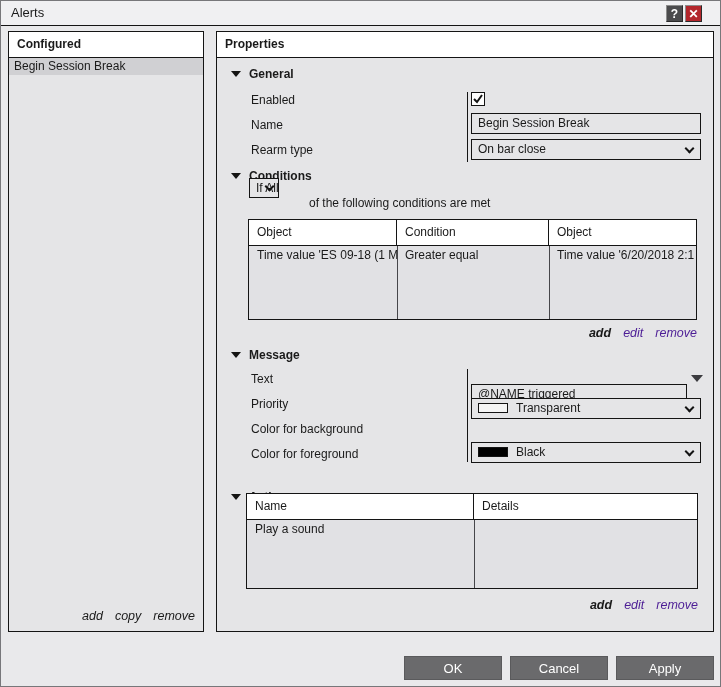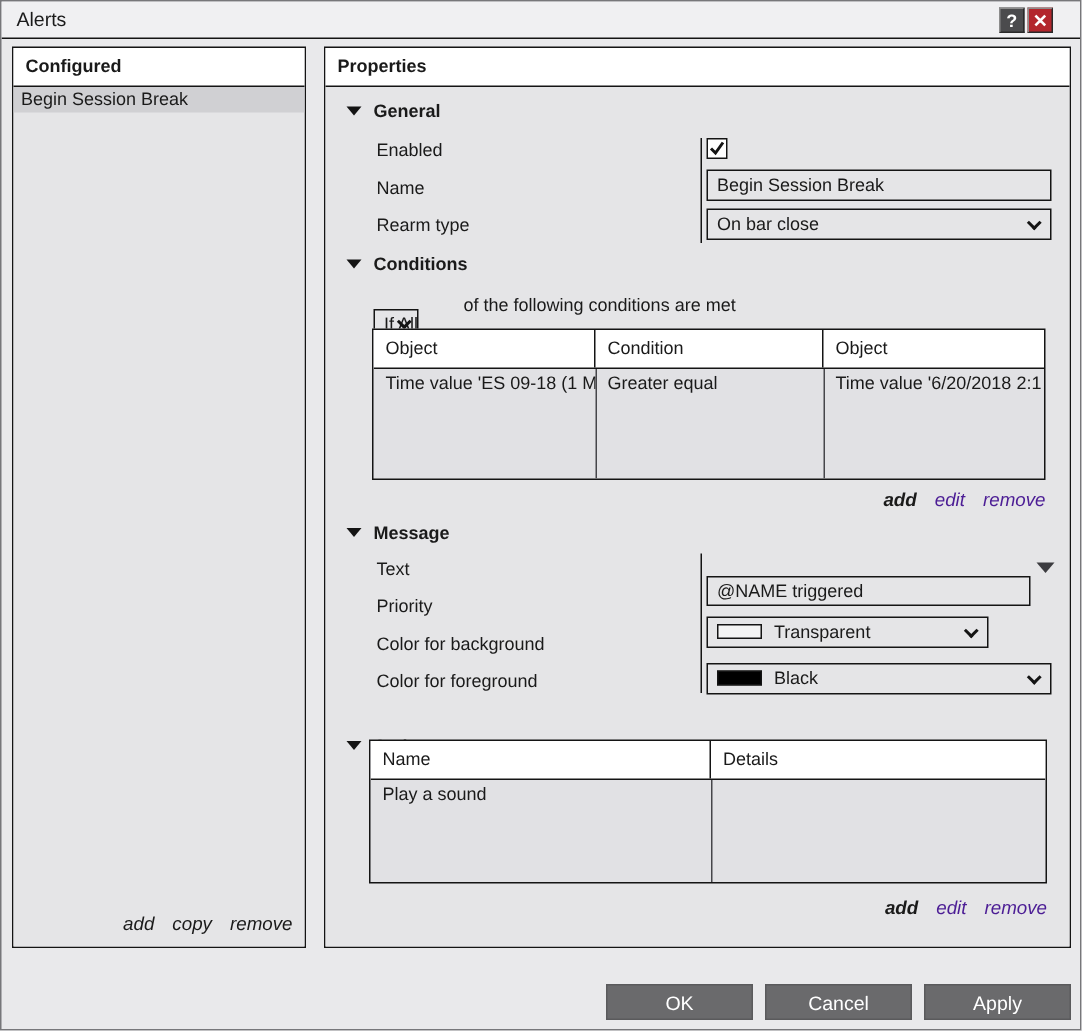--- a/index.html
+++ b/index.html
@@ -146,21 +146,21 @@
       <div class="dropdown" style="left:254px; top:81px; width:230px; height:21px;">
         <span>On bar close</span>
         <span class="chev"></span>
       </div>
 
       <div class="section-header" style="left:14px; top:111px;">
         <span class="tri-down"></span>
         <span>Conditions</span>
       </div>
 
-      <div class="dropdown" style="left:32px; top:148px; width:28px; height:20px; ">
+      <div class="dropdown" style="left:32px; top:120px; width:28px; height:20px; ">
         <span>If All</span>
         <span class="chev" style="right:5px; top:4px;"></span>
       </div>
       <span class="row-label" style="left:92px; top:138px;">of the following conditions are met</span>
 
       <div class="tbl" style="left:31px; top:161px; width:449px; height:101px;">
         <div class="tbl-head">
           <div class="cell cond-c1">Object</div>
           <div class="cell cond-c2">Condition</div>
           <div class="cell cond-c3">Object</div>
@@ -185,21 +185,21 @@
       </div>
       <div class="vsep" style="left:250px; top:311px; height:93px;"></div>
 
       <span class="row-label" style="left:34px; top:314px;">Text</span>
       <div class="field" style="left:254px; top:326px; width:216px; height:20px;">@NAME triggered</div>
       <span class="combo-arrow" style="left:474px; top:317px;"></span>
 
       <span class="row-label" style="left:34px; top:339px;">Priority</span>
 
       <span class="row-label" style="left:34px; top:364px;">Color for background</span>
-      <div class="dropdown" style="left:254px; top:353px; width:188px; height:21px;">
+      <div class="dropdown" style="left:254px; top:340px; width:230px; height:21px;">
         <span class="swatch swatch-transparent"></span><span>Transparent</span>
         <span class="chev"></span>
       </div>
 
       <span class="row-label" style="left:34px; top:389px;">Color for foreground</span>
       <div class="dropdown" style="left:254px; top:384px; width:230px; height:21px;">
         <span class="swatch swatch-black"></span><span>Black</span>
         <span class="chev"></span>
       </div>
 

